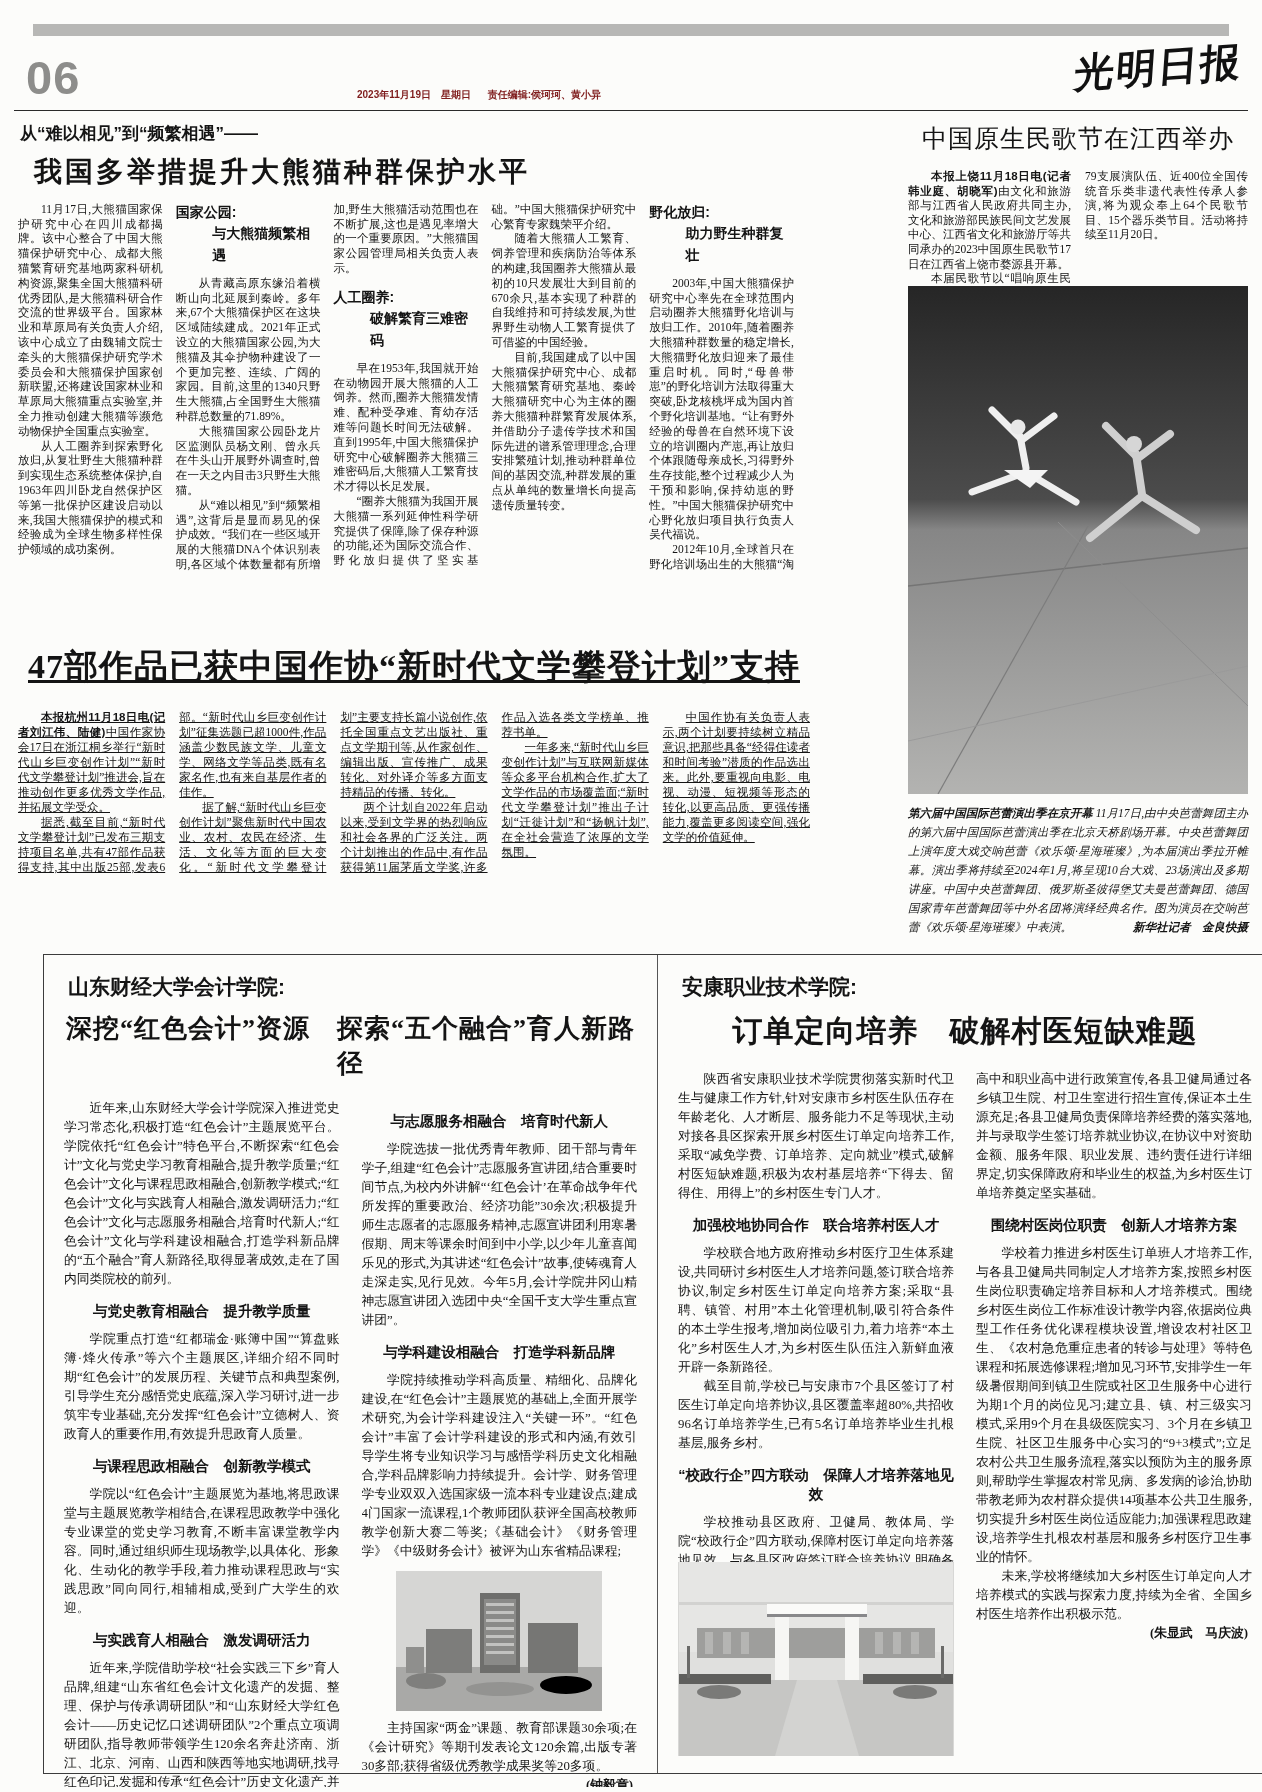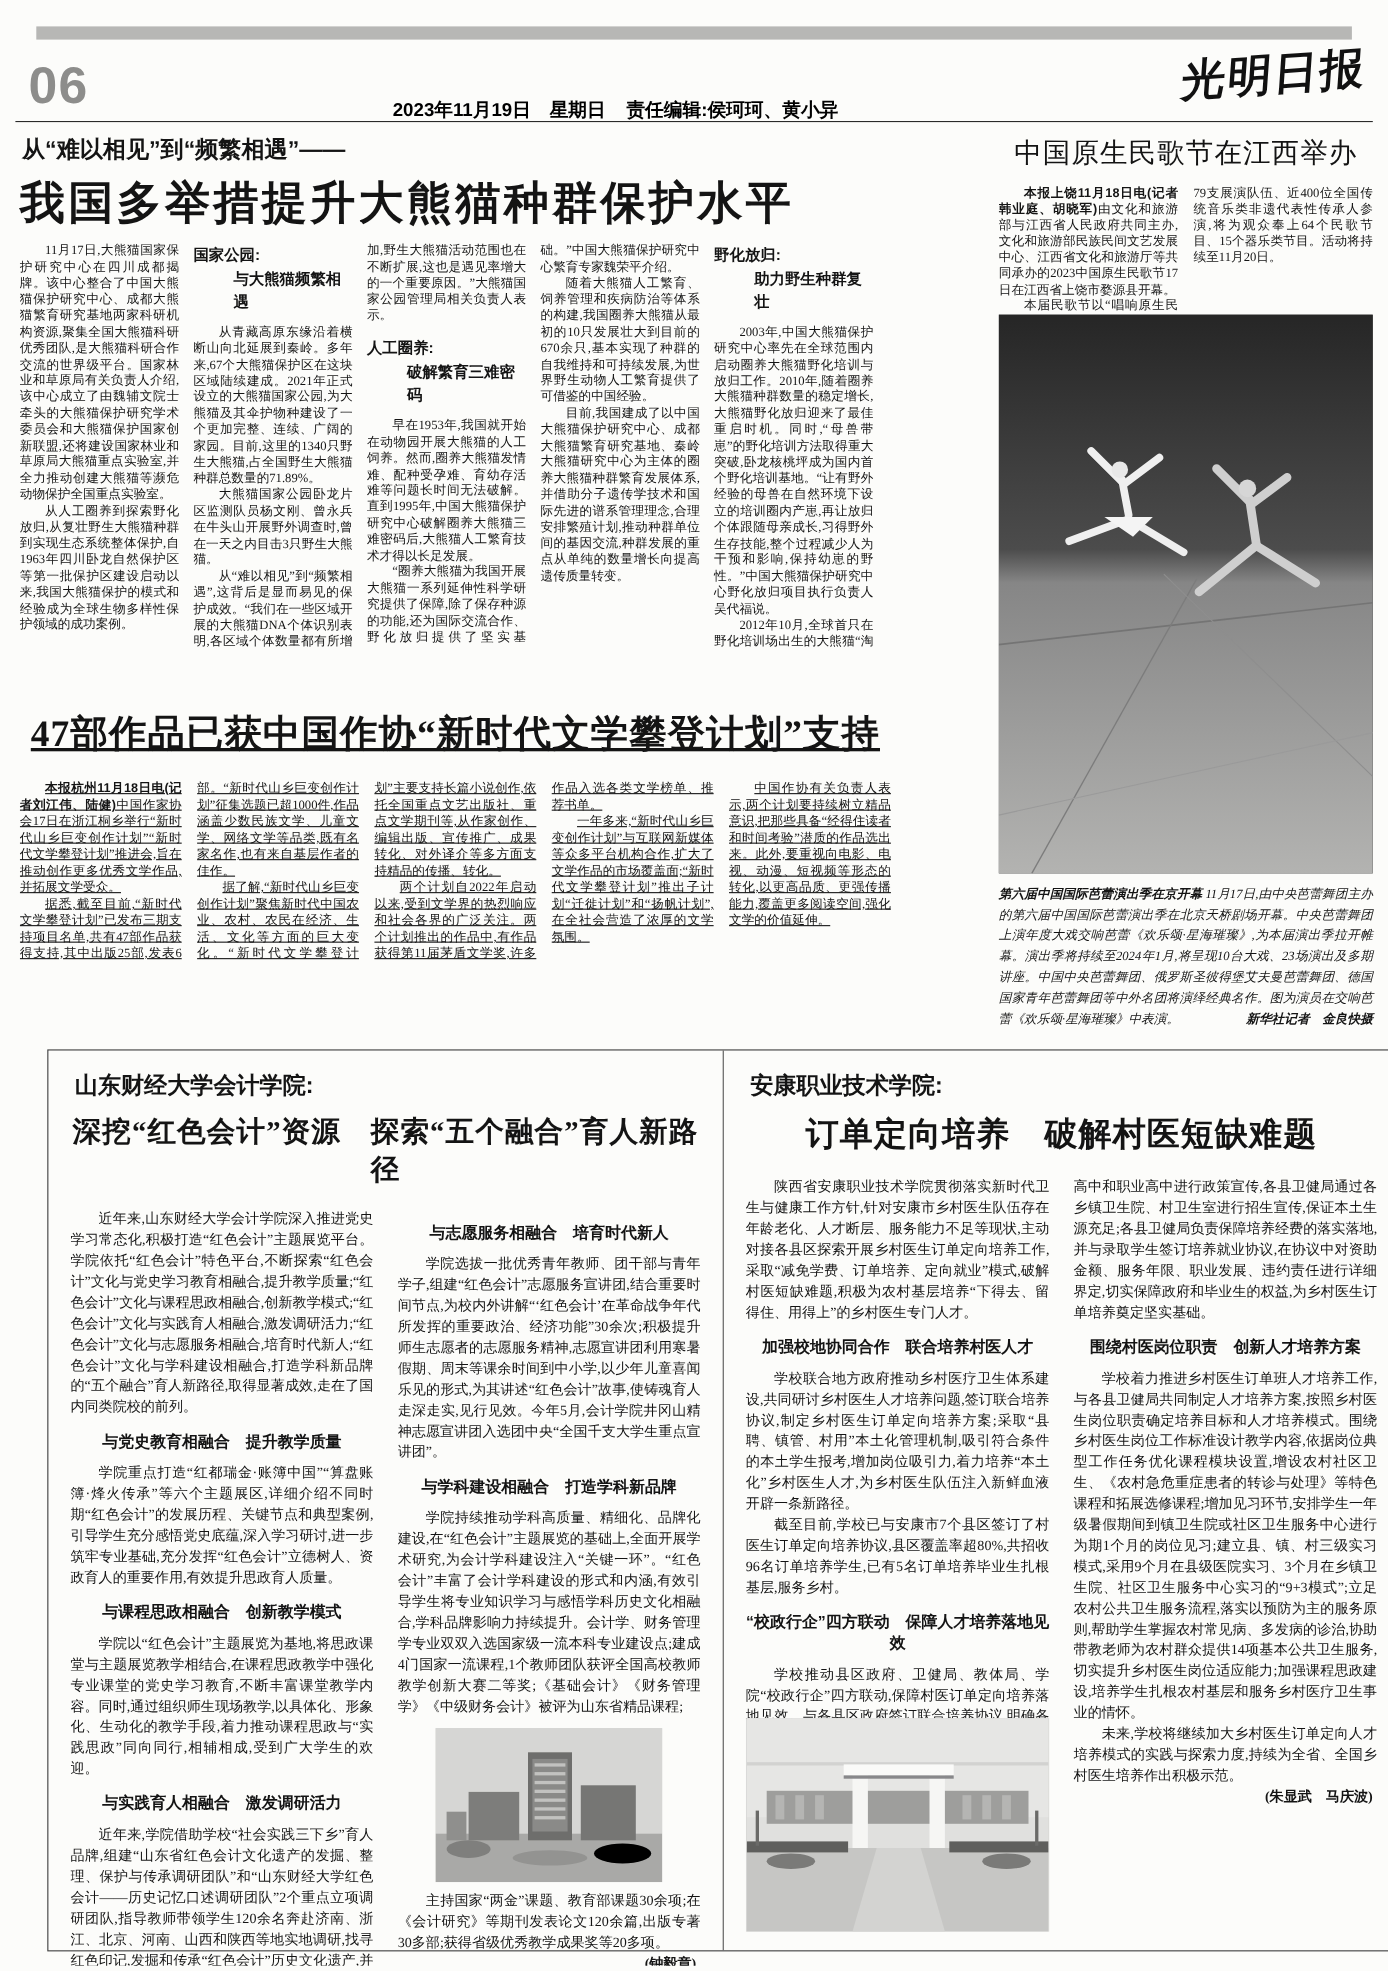--- a/index.html
+++ b/index.html
@@ -9,35 +9,35 @@
     background:#fcfcfa; color:#141414; overflow:hidden;
     font-family:"Liberation Serif","DejaVu Serif",serif;
   }
   
   .topbar { position:absolute; left:33px; top:24px; width:1196px; height:12px; background:#b7b7b5; }
   .pagenum { position:absolute; left:26px; top:50px; font-family:"Liberation Sans","DejaVu Sans",sans-serif;
     font-weight:700; font-size:47px; color:#8d8d8b; letter-spacing:1px; }
   .section-title { position:absolute; left:97px; top:42px; font-family:"Liberation Sans","DejaVu Sans",sans-serif;
     font-weight:900; font-size:53px; color:#a3a3a1; letter-spacing:7px; }
   .dateline { position:absolute; left:357px; top:88px; font-family:"Liberation Sans","DejaVu Sans",sans-serif;
-    font-weight:700; font-size:17px; color:#000000; }
+    font-weight:700; font-size:10px; color:#7f1d1d; }
   .dateline span { margin-right:14px; }
   .masthead { position:absolute; right:20px; top:40px; font-weight:700; font-size:40px; color:#111;
     transform:rotate(-4deg) skewX(-8deg); letter-spacing:2px; font-family:"DejaVu Serif",serif; }
   .header-rule { position:absolute; left:14px; top:110px; width:1234px; height:0; border-top:1.5px solid #2a2a2a; }
 
   
   p.body { margin:0; text-indent:2em; text-align:justify; }
   .leadin { font-weight:700; font-family:"Liberation Sans","DejaVu Sans",sans-serif; }
 
   
   .panda { position:absolute; left:18px; top:118px; width:776px; }
-  .kicker { font-family:"Liberation Sans","DejaVu Sans",sans-serif; font-weight:700; font-size:21px; margin:4px 0 12px 2px; }
-  .headline { font-family:"Liberation Sans","DejaVu Sans",sans-serif; font-weight:900; font-size:41px;
-    letter-spacing:3px; line-height:1.1; margin:0 0 14px; }
+  .kicker { font-family:"Liberation Sans","DejaVu Sans",sans-serif; font-weight:700; font-size:17px; margin:4px 0 12px 2px; }
+  .headline { font-family:"Liberation Sans","DejaVu Sans",sans-serif; font-weight:900; font-size:28px;
+    letter-spacing:3px; line-height:1.1; margin:0 16px 14px; }
   .byline { font-size:14.5px; margin:4px 0 14px 2px; }
   .byline b { font-style:italic; font-size:16px; letter-spacing:2px; }
   .byline .sep { margin:0 6px 0 14px; }
   .panda-body { height:372px; column-count:5; column-gap:13px; column-fill:auto; overflow:hidden;
     font-size:11.5px; line-height:14.8px; }
   .sub { font-family:"Liberation Sans","DejaVu Sans",sans-serif; font-weight:700; font-size:14px;
     line-height:1.55; margin:11px 0 9px; break-inside:avoid; }
   .sub .l2 { padding-left:2.6em; }
 
   

